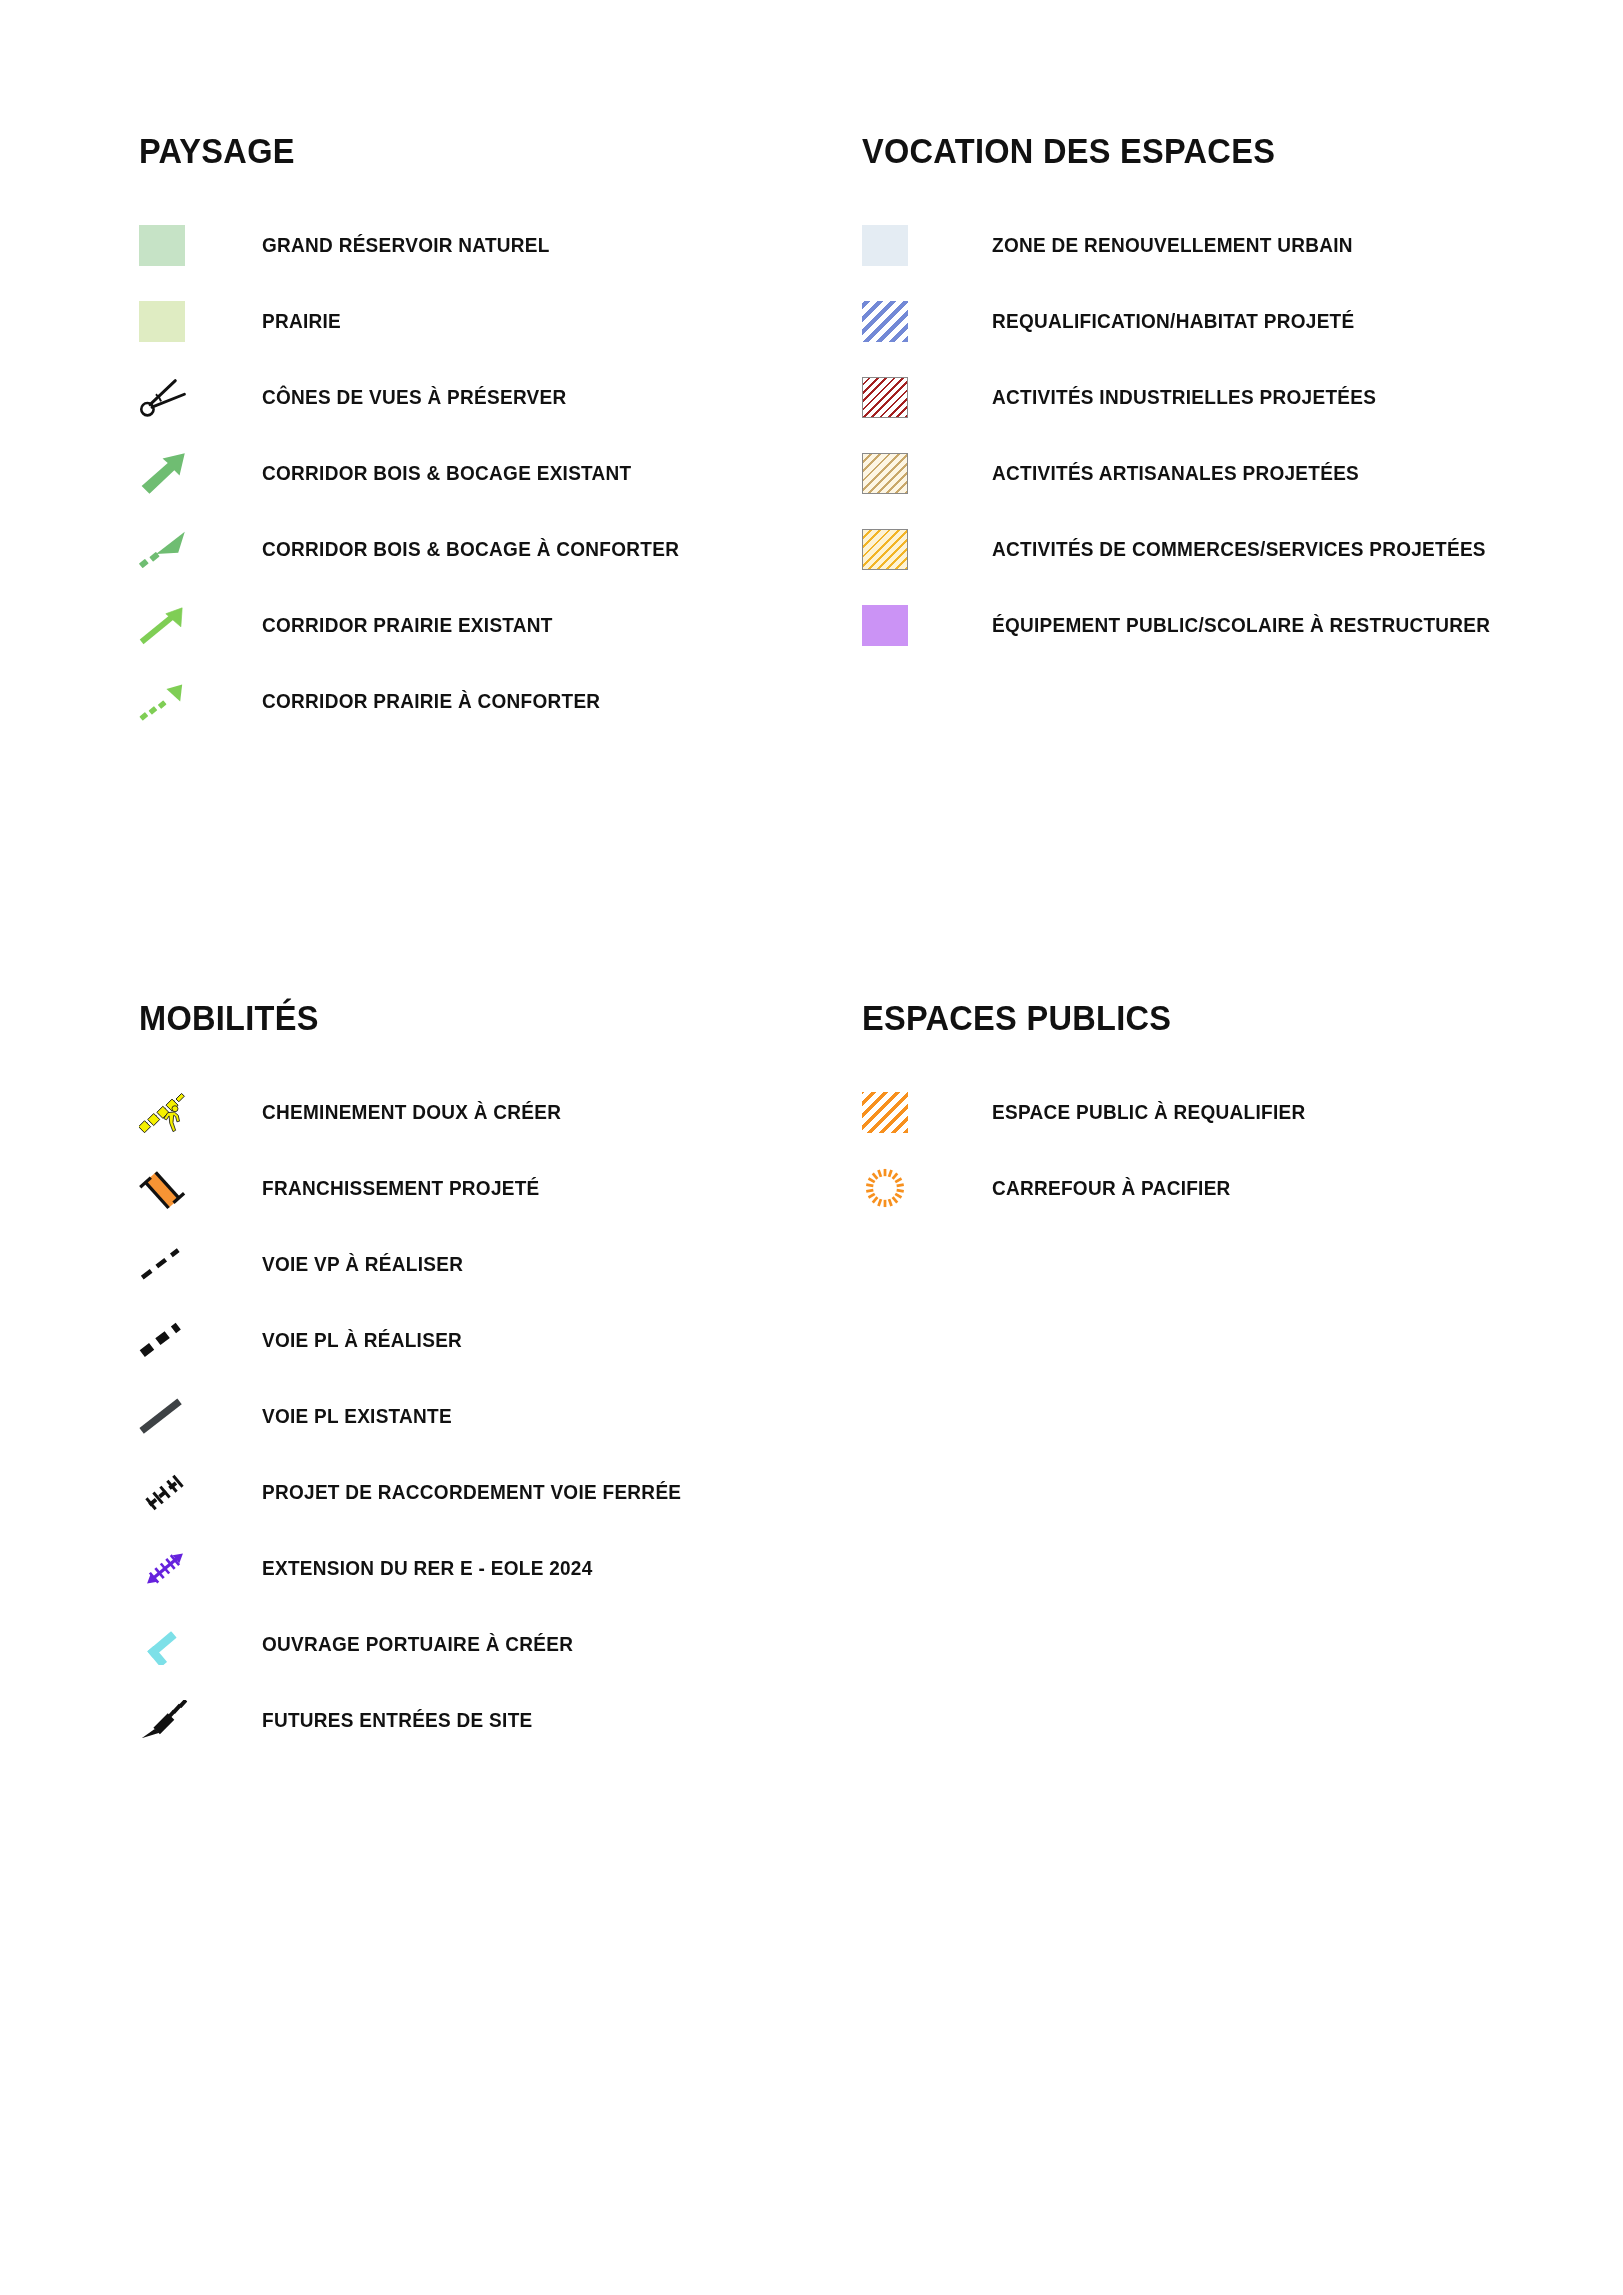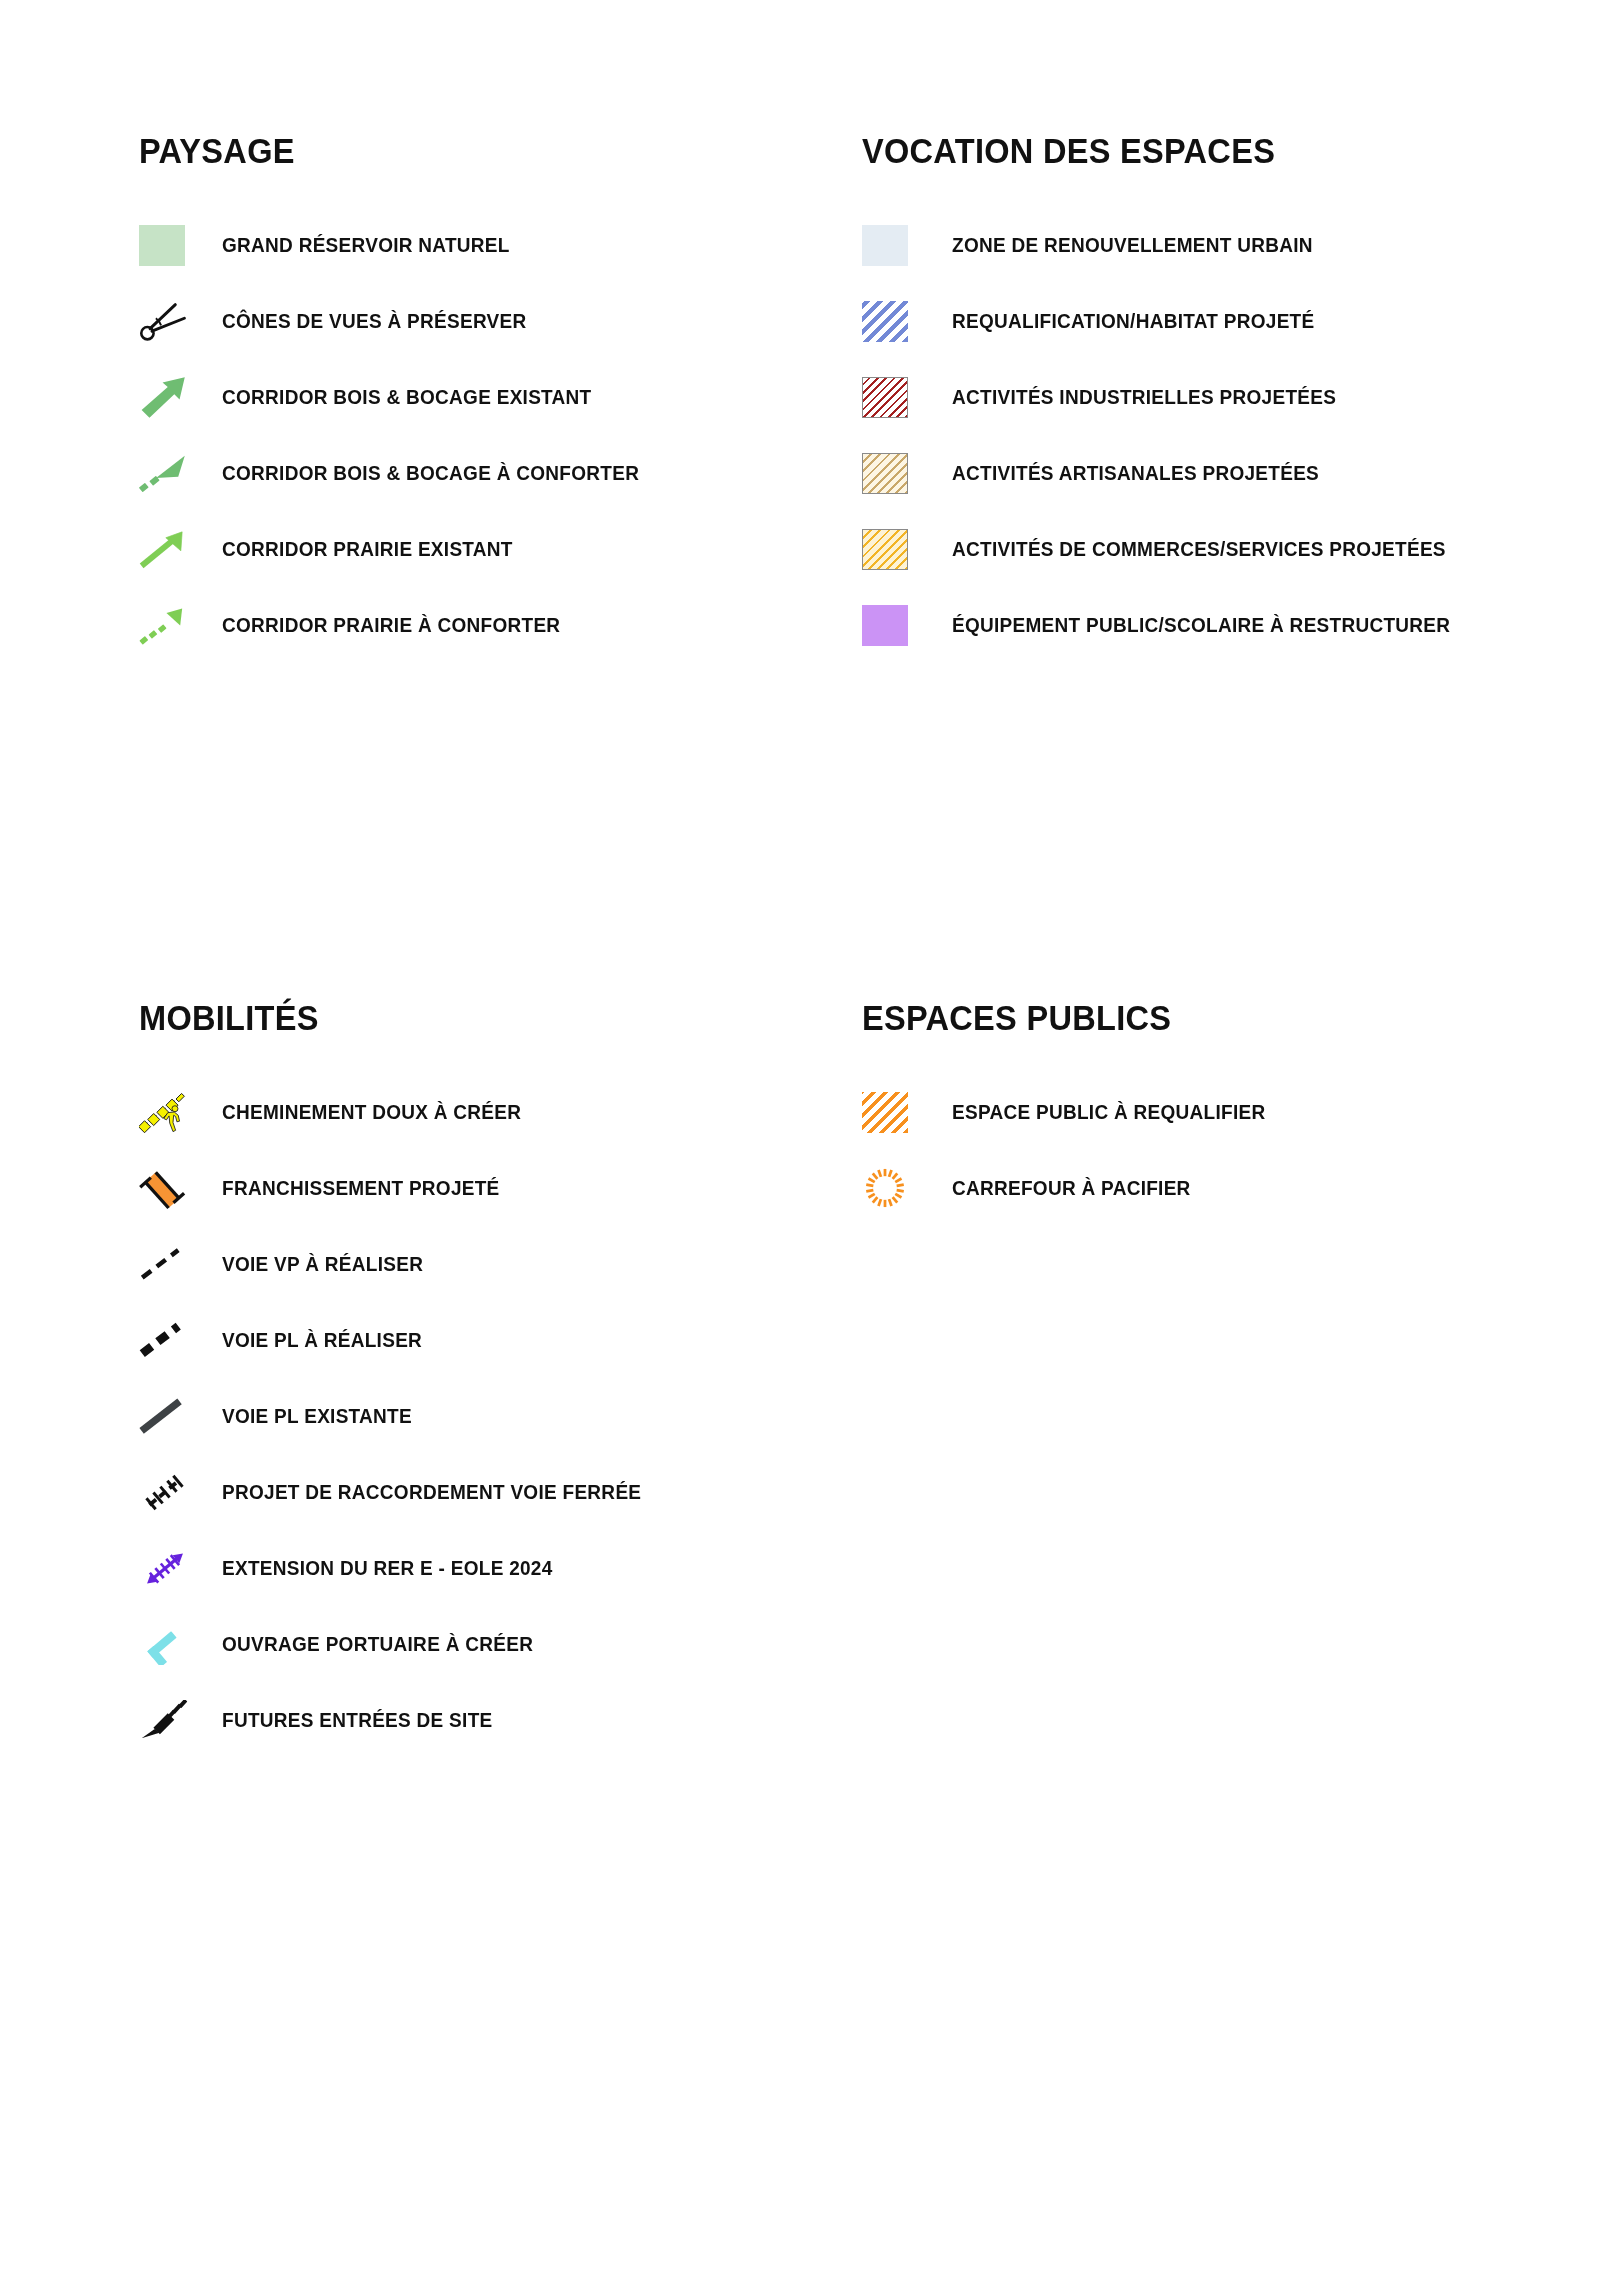--- a/index.html
+++ b/index.html
@@ -29,20 +29,21 @@
     transform-origin:left center;
     white-space:nowrap;
     margin-bottom:50px;
   }
 
   .row {
     display:flex;
     align-items:center;
     height:48px;
     margin-bottom:28px;
+    gap:40px;
   }
   .swatch-wrap {
     width:59px;
     min-width:59px;
     height:48px;
     position:relative;
     display:flex;
     align-items:center;
     justify-content:flex-start;
   }
@@ -85,20 +86,26 @@
   <div class="block" id="block-paysage">
     <div class="section-title">PAYSAGE</div>
 
     <div class="row">
       <span class="swatch-wrap">
         <span class="sw-solid" style="background:#c6e3c6"></span>
       </span>
       <span class="row-label">GRAND RÉSERVOIR NATUREL</span>
     </div>
 
+    <div class="row">
+      <span class="swatch-wrap">
+        <span class="sw-solid" style="background:#dfecc2"></span>
+      </span>
+      <span class="row-label">PRAIRIE</span>
+    </div>
 
     <div class="row">
       <span class="swatch-wrap">
         <svg class="sym" width="48" height="41" viewBox="0 0 74 62">
           <circle cx="13" cy="49" r="9.5" fill="none" stroke="#111" stroke-width="4"></circle>
           <line x1="17" y1="42" x2="56" y2="5" stroke="#111" stroke-width="4.5" stroke-linecap="round"></line>
           <line x1="20" y1="46" x2="70" y2="26" stroke="#111" stroke-width="4.5" stroke-linecap="round"></line>
           <path d="M 26 26 A 22 22 0 0 1 34 37" fill="none" stroke="#111" stroke-width="3"></path>
         </svg>
       </span>

